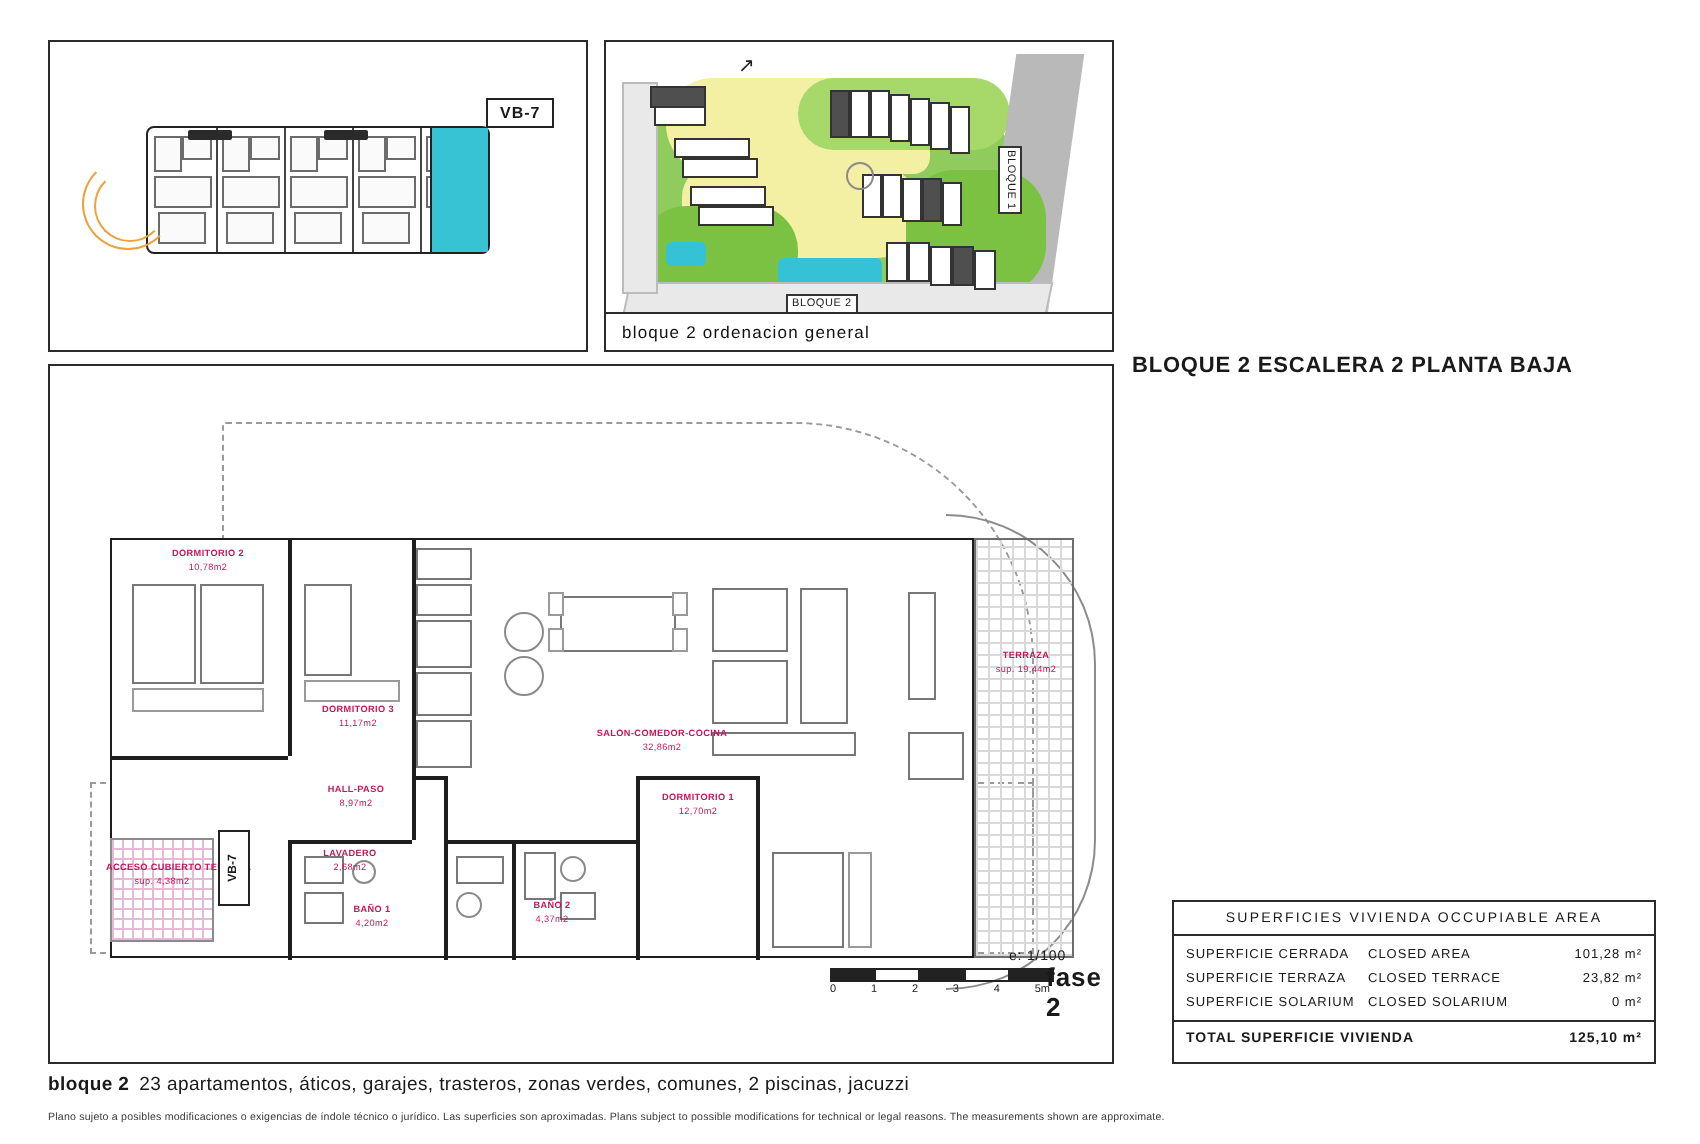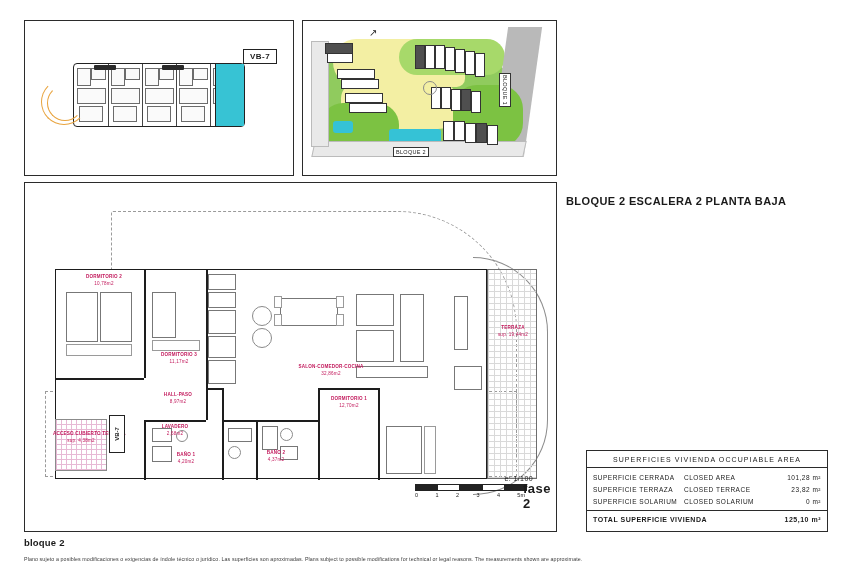--- a/index.html
+++ b/index.html
@@ -64,21 +64,21 @@
   .site-label{
     position:absolute;font-size:5.5px;background:#fff;border:.6px solid #333;
     padding:1px 2px;letter-spacing:.3px;
   }
   .site-arrow{position:absolute;font-size:10px;color:#222;}
 
   
   #title-area{left:566px;top:176px;width:262px;height:46px;border:none;}
   #title-area .t1{font-size:12.5px;letter-spacing:.4px;font-weight:bold;}
   #title-area .t1 .sub{font-size:9px;font-weight:normal;letter-spacing:.2px;}
-  #title-area .t2{font-size:11px;letter-spacing:.4px;font-weight:bold;margin-top:19px;}
+  #title-area .t2{font-size:11px;letter-spacing:.4px;font-weight:bold;margin-top:1px;}
 
   
   #main-frame{left:24px;top:182px;width:533px;height:350px;}
   .mp{position:absolute;left:0;top:0;right:0;bottom:18px;overflow:hidden;}
 
   
   .dash-outline{
     position:absolute;left:86px;top:28px;width:404px;height:250px;
     border:1px dashed #9a9a9a;border-radius:2px 120px 0 0;border-bottom:none;
   }
@@ -264,20 +264,21 @@
       <div class="bld" style="left:162px;top:102px;width:9px;height:18px;"></div>
       <div class="bld dk" style="left:173px;top:102px;width:9px;height:18px;"></div>
       <div class="bld" style="left:184px;top:104px;width:9px;height:18px;"></div>
 
       <div class="circ" style="left:120px;top:60px;width:12px;height:12px;"></div>
 
       <div class="site-label" style="left:196px;top:52px;writing-mode:vertical-rl;">BLOQUE 1</div>
       <div class="site-label" style="left:90px;top:126px;">BLOQUE 2</div>
       <div class="site-arrow" style="left:66px;top:6px;">↗</div>
     </div>
+    <div class="caption">bloque 2 ordenacion general</div>
   </div>
 
   <div id="title-area" style="position:absolute;">
     <div class="t2">BLOQUE 2   ESCALERA 2   PLANTA BAJA</div>
   </div>
 
   <div class="box" id="main-frame">
     <div class="mp">
 
       <div class="dash-outline"></div>
@@ -406,20 +407,21 @@
           <span>5m</span>
         </div>
       </div>
 
       <div style="position:absolute;left:498px;top:298px;font-size:13px;font-weight:bold;letter-spacing:.5px;">fase 2</div>
     </div>
   </div>
 
   <div id="bottom-cap">
     <b>bloque 2</b>
+    <span>23 apartamentos, áticos, garajes, trasteros, zonas verdes, comunes, 2 piscinas, jacuzzi</span>
   </div>
 
   <div class="box" id="areas">
     <div class="areas-head">SUPERFICIES  VIVIENDA  OCCUPIABLE  AREA</div>
     <div style="padding-top:3px;">
       <div class="areas-row">
         <div class="a">SUPERFICIE CERRADA</div>
         <div class="b">CLOSED AREA</div>
         <div class="c">101,28 m²</div>
       </div>

